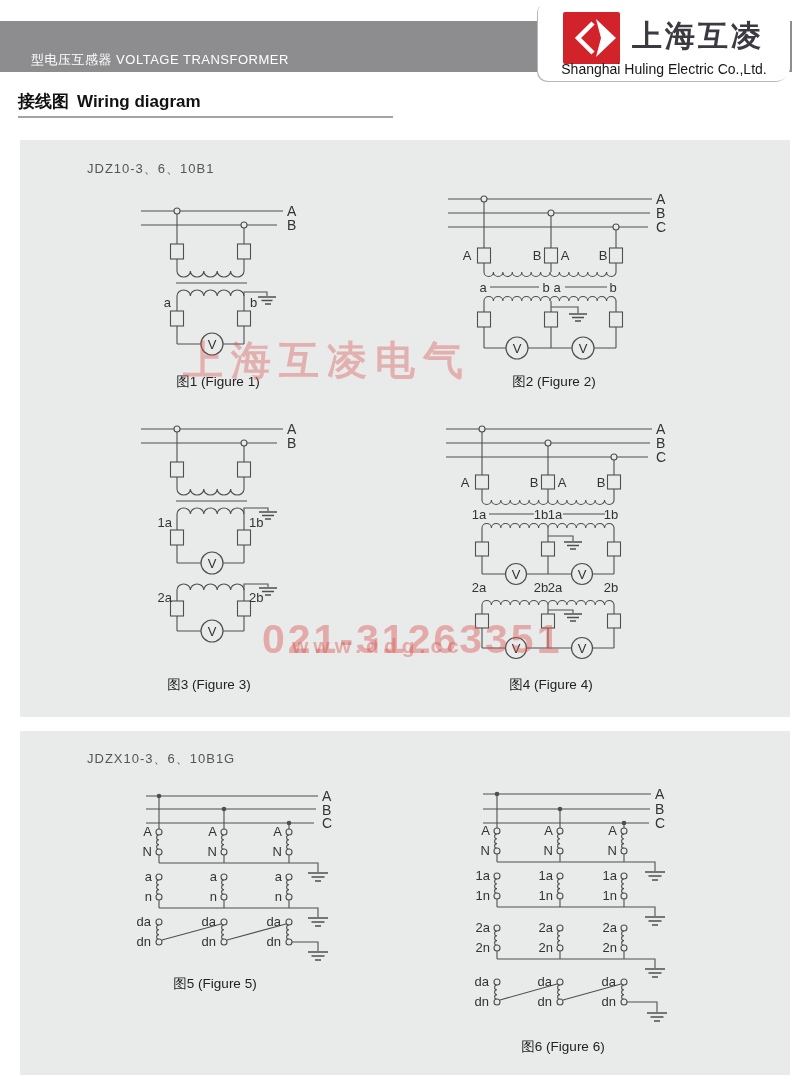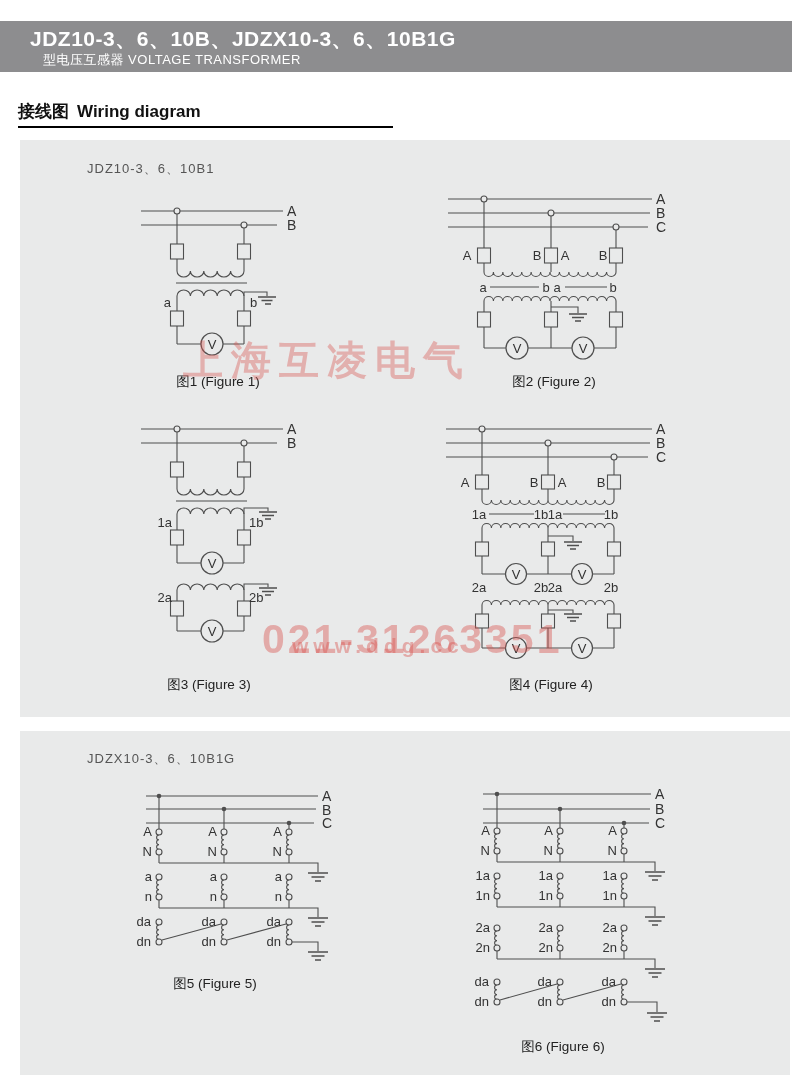--- a/index.html
+++ b/index.html
@@ -1,28 +1,28 @@
 <!DOCTYPE html>
 <html><head>
 <meta charset="utf-8">
 <style>
   html,body{margin:0;padding:0;background:#fff;}
   .page{position:relative;width:810px;height:1089px;background:#ffffff;overflow:hidden;
         font-family:"Liberation Sans",sans-serif;}
   
   .band{position:absolute;left:0;top:21px;width:792px;height:51px;background:#8d8d8f;}
   .hd-title{position:absolute;left:30px;top:25px;font-size:21px;font-weight:bold;color:#fff;letter-spacing:.5px;white-space:nowrap;}
-  .hd-sub{position:absolute;left:31px;top:51px;font-size:13px;color:#fff;letter-spacing:.5px;white-space:nowrap;margin-left:12px;}
+  .hd-sub{position:absolute;left:31px;top:51px;font-size:13px;color:#fff;letter-spacing:.5px;white-space:nowrap;}
   .logobox{position:absolute;left:538px;top:4px;width:252px;height:77px;background:#fff;
            border-radius:8px 4px 14px 10px;box-shadow:-1px 1px 0 #b7b7b9;}
   .logosq{position:absolute;left:25px;top:8px;width:57px;height:52px;background:#d2232a;border-radius:2px;}
   .logotxt{position:absolute;left:94px;top:12px;font-size:30px;font-weight:bold;color:#3a3a40;letter-spacing:3px;white-space:nowrap;}
   .companytxt{position:absolute;left:0;top:57px;width:100%;text-align:center;font-size:14px;color:#17171a;white-space:nowrap;}
   
-  .sect{position:absolute;left:18px;top:100px;width:375px;height:26px;border-bottom:2px solid #000000;
+  .sect{position:absolute;left:18px;top:90px;width:375px;height:26px;border-bottom:2px solid #a3a3a3;
         font-size:17px;font-weight:bold;color:#111;}
   .sect .en{font-weight:bold;margin-left:8px;}
   
   .panel{position:absolute;left:20px;width:770px;background:#e9eaea;}
   .p1{top:140px;height:577px;}
   .p2{top:731px;height:344px;}
   .plabel{position:absolute;font-size:13px;color:#555;letter-spacing:1px;white-space:nowrap;margin-left:40px;}
   .pl1{left:47px;top:160px;}
   .pl2{left:47px;top:750px;}
   
@@ -43,22 +43,31 @@
   .wm1{left:183px;top:333px;font-size:40px;letter-spacing:8px;opacity:.38;}
   .wm2{left:262px;top:616px;font-size:41px;letter-spacing:3px;opacity:.42;}
   .wm3{left:292px;top:634px;font-size:21px;letter-spacing:5px;opacity:.42;}
 </style>
 </head>
 <body>
 
 <div class="page">
 
   <div class="band"></div>
-  <div class="hd-title">JDZ10-3、6、10B、JDZX10-3、6、10B1G</div>
   <div class="hd-sub">型电压互感器 VOLTAGE TRANSFORMER</div>
+  <div class="logobox">
+    <div class="logosq">
+      <svg width="57" height="52" viewBox="0 0 57 52">
+        <path d="M30,11 L15,26 L30,41" stroke="#ffffff" stroke-width="4.5" fill="none"></path>
+        <polygon points="33,7 53,26 33,45 38,26" fill="#ffffff"></polygon>
+      </svg>
+    </div>
+    <div class="logotxt">上海互凌</div>
+    <div class="companytxt">Shanghai Huling Electric Co.,Ltd.</div>
+  </div>
 
   <div class="sect">
     <span>接线图</span><span class="en">Wiring diagram</span>
   </div>
 
   <div class="panel p1"></div>
   <div class="panel p2"></div>
   <div class="plabel pl1">JDZ10-3、6、10B1</div>
   <div class="plabel pl2">JDZX10-3、6、10B1G</div>
 

